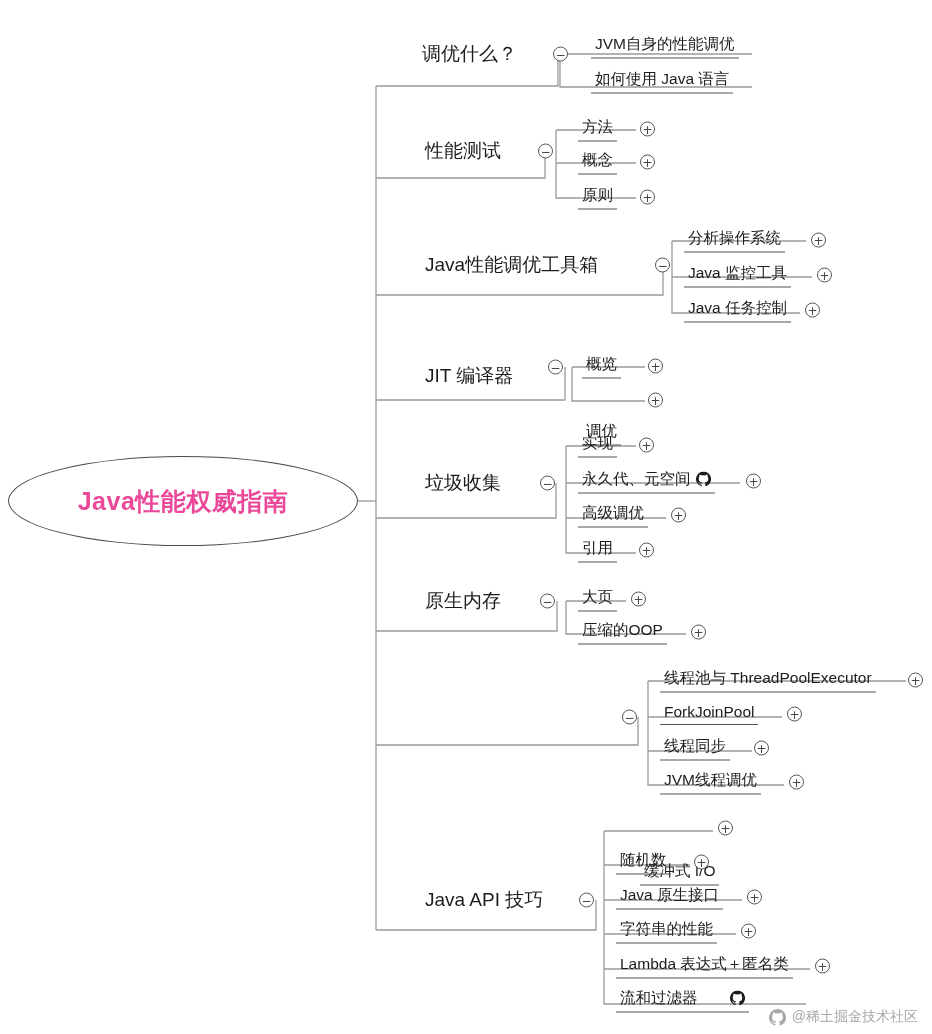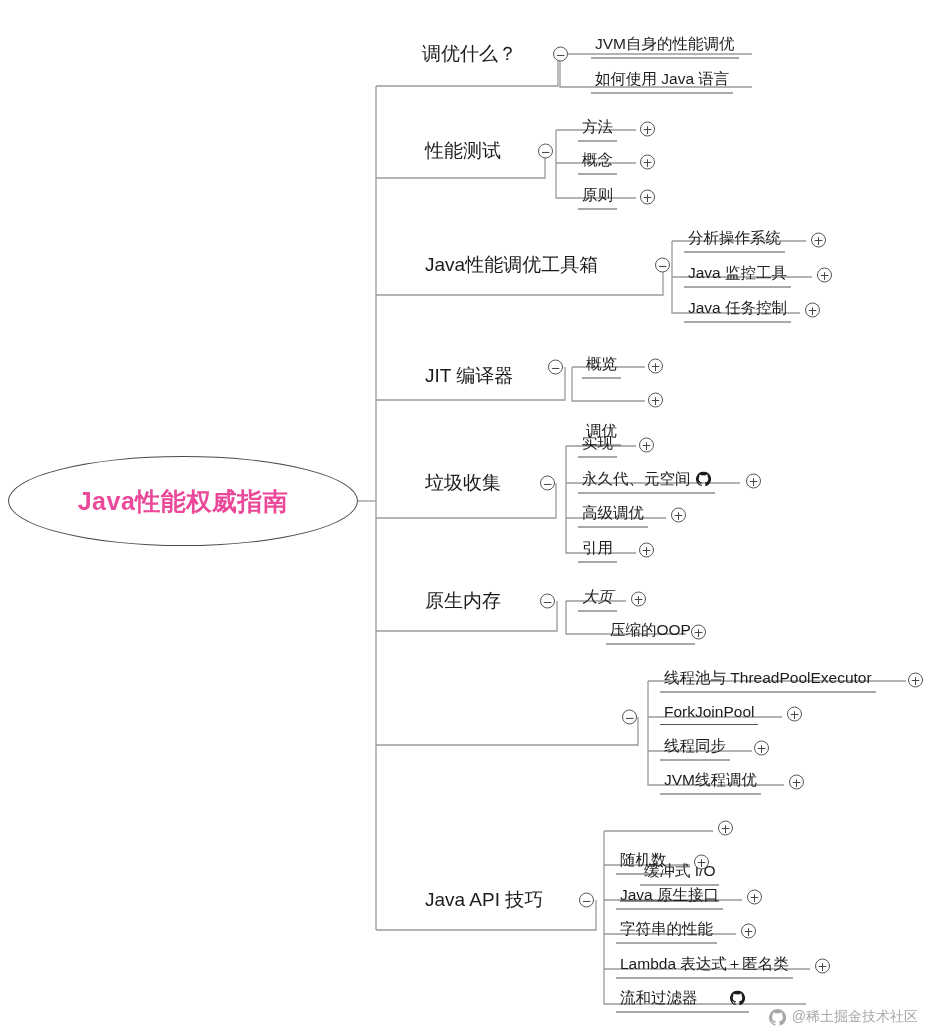--- a/index.html
+++ b/index.html
@@ -222,25 +222,25 @@
   <div class="toggle" style="left:671px; top:515px;">+</div>
   <div class="node leaf" style="left:578px; top:550px;">
     <span>引用</span>
   </div>
   <div class="toggle" style="left:639px; top:550px;">+</div>
 
   <div class="node branch" style="left:425px; top:601px;">
     <span>原生内存</span>
   </div>
   <div class="toggle" style="left:540px; top:601px;">−</div>
-  <div class="node leaf" style="left:578px; top:599px;font-style:italic;">
+  <div class="node leaf" style="left:578px; top:599px;">
     <span>大页</span>
   </div>
   <div class="toggle" style="left:631px; top:599px;">+</div>
-  <div class="node leaf" style="left:578px; top:632px;margin-left:28px;">
+  <div class="node leaf" style="left:578px; top:632px;">
     <span>压缩的OOP</span>
   </div>
   <div class="toggle" style="left:691px; top:632px;">+</div>
 
   <div class="toggle" style="left:622px; top:717px;">−</div>
   <div class="node leaf" style="left:660px; top:680px;">
     <span>线程池与 ThreadPoolExecutor</span>
   </div>
   <div class="toggle" style="left:908px; top:680px;">+</div>
   <div class="node leaf" style="left:660px; top:714px;">
@@ -261,21 +261,21 @@
   </div>
   <div class="toggle" style="left:579px; top:900px;">−</div>
   <div class="node leaf" style="left:616px; top:873px;margin-left:24px;">
     <span>缓冲式 I/O</span>
   </div>
   <div class="toggle" style="left:718px; top:828px;">+</div>
   <div class="node leaf" style="left:616px; top:862px;">
     <span>随机数</span>
   </div>
   <div class="toggle" style="left:694px; top:862px;">+</div>
-  <div class="node leaf" style="left:616px; top:897px;text-decoration:underline;">
+  <div class="node leaf" style="left:616px; top:897px;">
     <span>Java 原生接口</span>
   </div>
   <div class="toggle" style="left:747px; top:897px;">+</div>
   <div class="node leaf" style="left:616px; top:931px;">
     <span>字符串的性能</span>
   </div>
   <div class="toggle" style="left:741px; top:931px;">+</div>
   <div class="node leaf" style="left:616px; top:966px;">
     <span>Lambda 表达式＋匿名类</span>
   </div>

